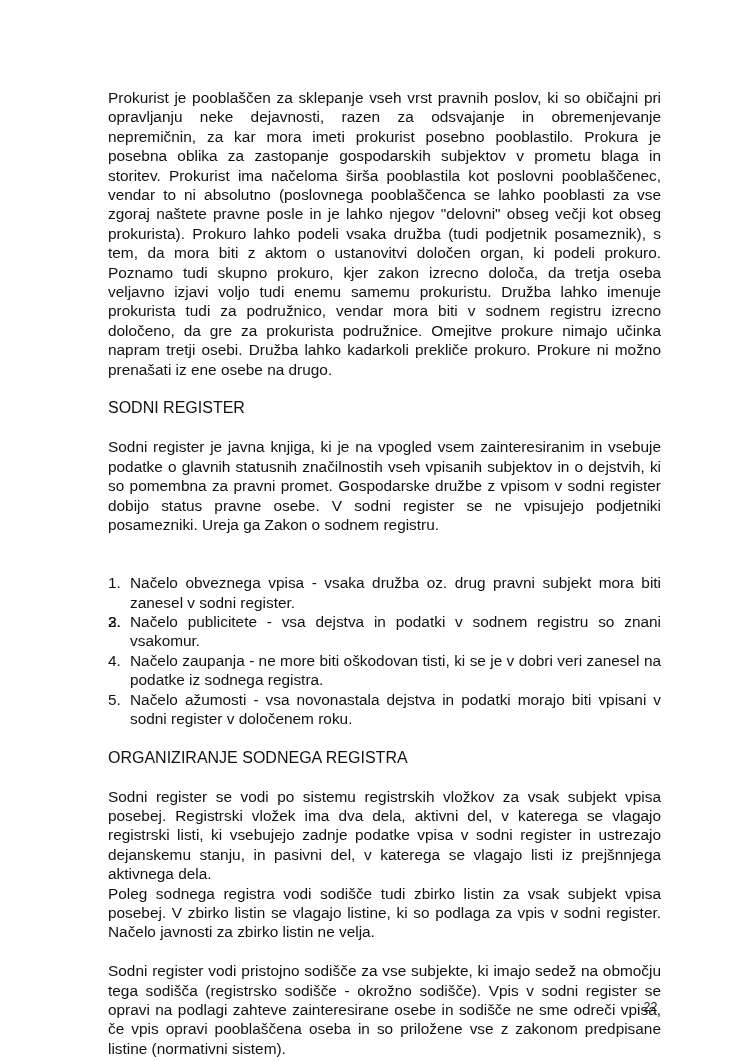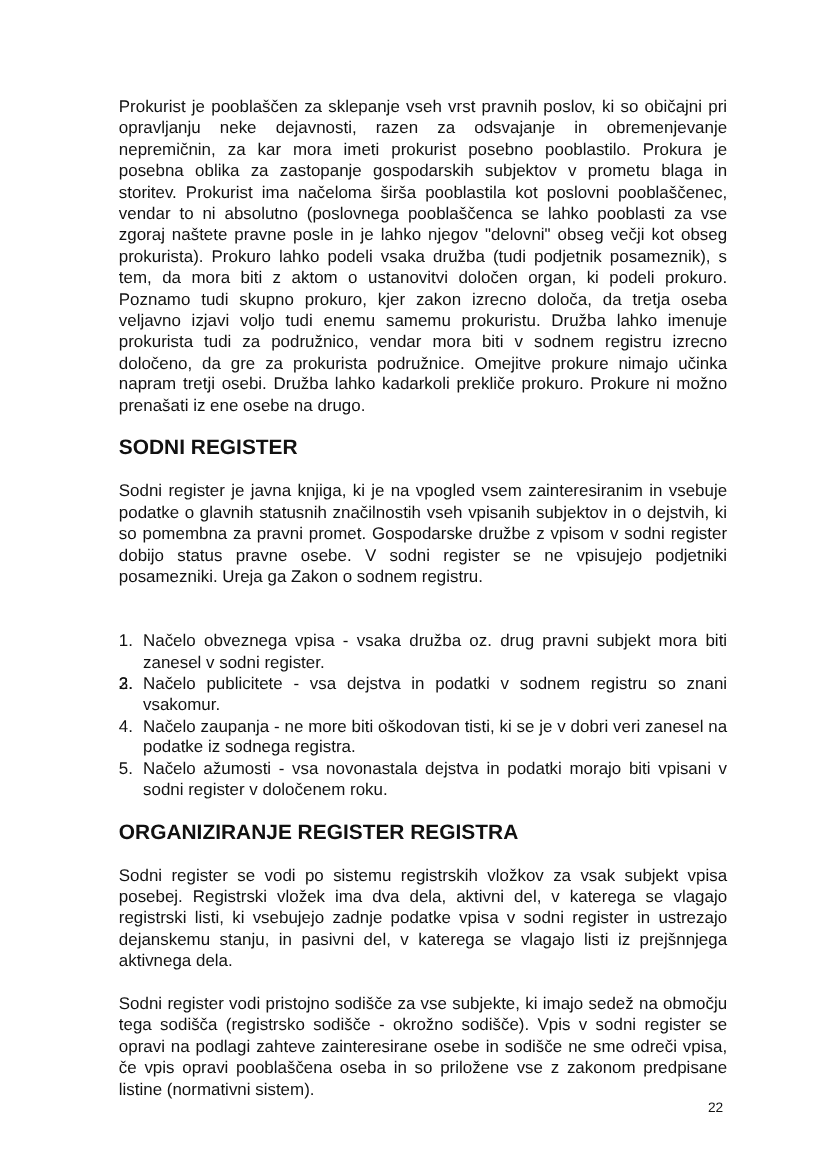--- a/index.html
+++ b/index.html
@@ -26,22 +26,22 @@
   .para {
     margin: 0;
     text-align: justify;
     text-align-last: left;
   }
   .gap {
     height: 19.4px;
   }
   .heading {
     margin: 0;
-    font-weight: bold;
-    font-size: 19px;
+    font-weight: normal;
+    font-size: 16px;
     line-height: 19.4px;
   }
   .list {
     margin: 0;
     padding: 0;
     list-style: none;
   }
   .list-item {
     position: relative;
     padding-left: 22px;
@@ -101,25 +101,26 @@
       <span>Načelo zaupanja - ne more biti oškodovan tisti, ki se je v dobri veri zanesel na podatke iz sodnega registra.</span>
     </li>
     <li class="list-item">
       <span class="list-num">5.</span>
       <span>Načelo ažumosti - vsa novonastala dejstva in podatki morajo biti vpisani v sodni register v določenem roku.</span>
     </li>
   </ol>
 
   <div class="gap"></div>
 
-  <h2 class="heading">ORGANIZIRANJE REGISTER REGISTRA</h2>
+  <h2 class="heading">ORGANIZIRANJE SODNEGA REGISTRA</h2>
 
   <div class="gap"></div>
 
   <p class="para">Sodni register se vodi po sistemu registrskih vložkov za vsak subjekt vpisa posebej. Registrski vložek ima dva dela, aktivni del, v katerega se vlagajo registrski listi, ki vsebujejo zadnje podatke vpisa v sodni register in ustrezajo dejanskemu stanju, in pasivni del, v katerega se vlagajo listi iz prejšnnjega aktivnega dela.</p>
+  <p class="para">Poleg sodnega registra vodi sodišče tudi zbirko listin za vsak subjekt vpisa posebej. V zbirko listin se vlagajo listine, ki so podlaga za vpis v sodni register. Načelo javnosti za zbirko listin ne velja.</p>
 
   <div class="gap"></div>
 
   <p class="para">Sodni register vodi pristojno sodišče za vse subjekte, ki imajo sedež na območju tega sodišča (registrsko sodišče - okrožno sodišče). Vpis v sodni register se opravi na podlagi zahteve zainteresirane osebe in sodišče ne sme odreči vpisa, če vpis opravi pooblaščena oseba in so priložene vse z zakonom predpisane listine (normativni sistem).</p>
 
 </div>
 
 <div class="page-number">22</div>
 
 </body></html>

